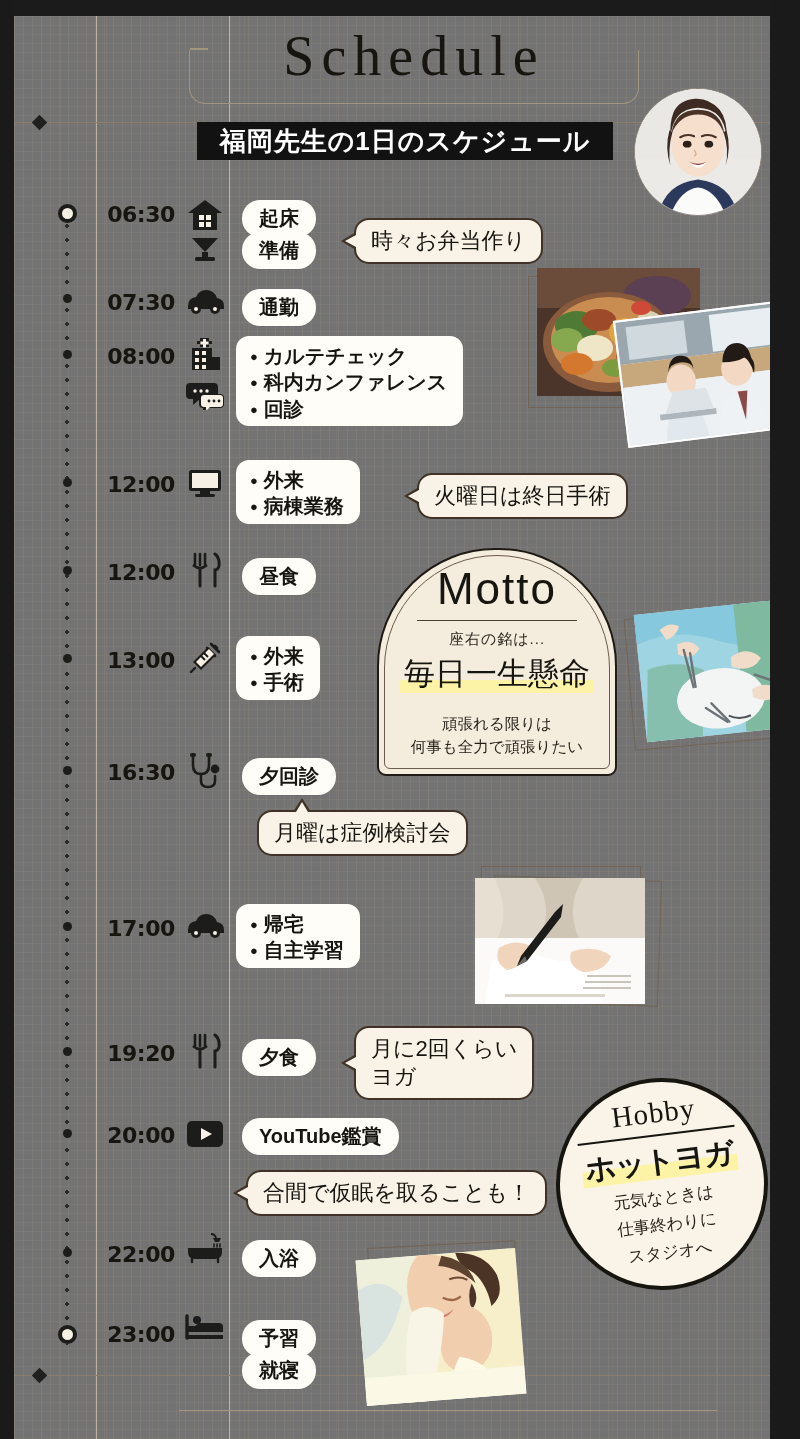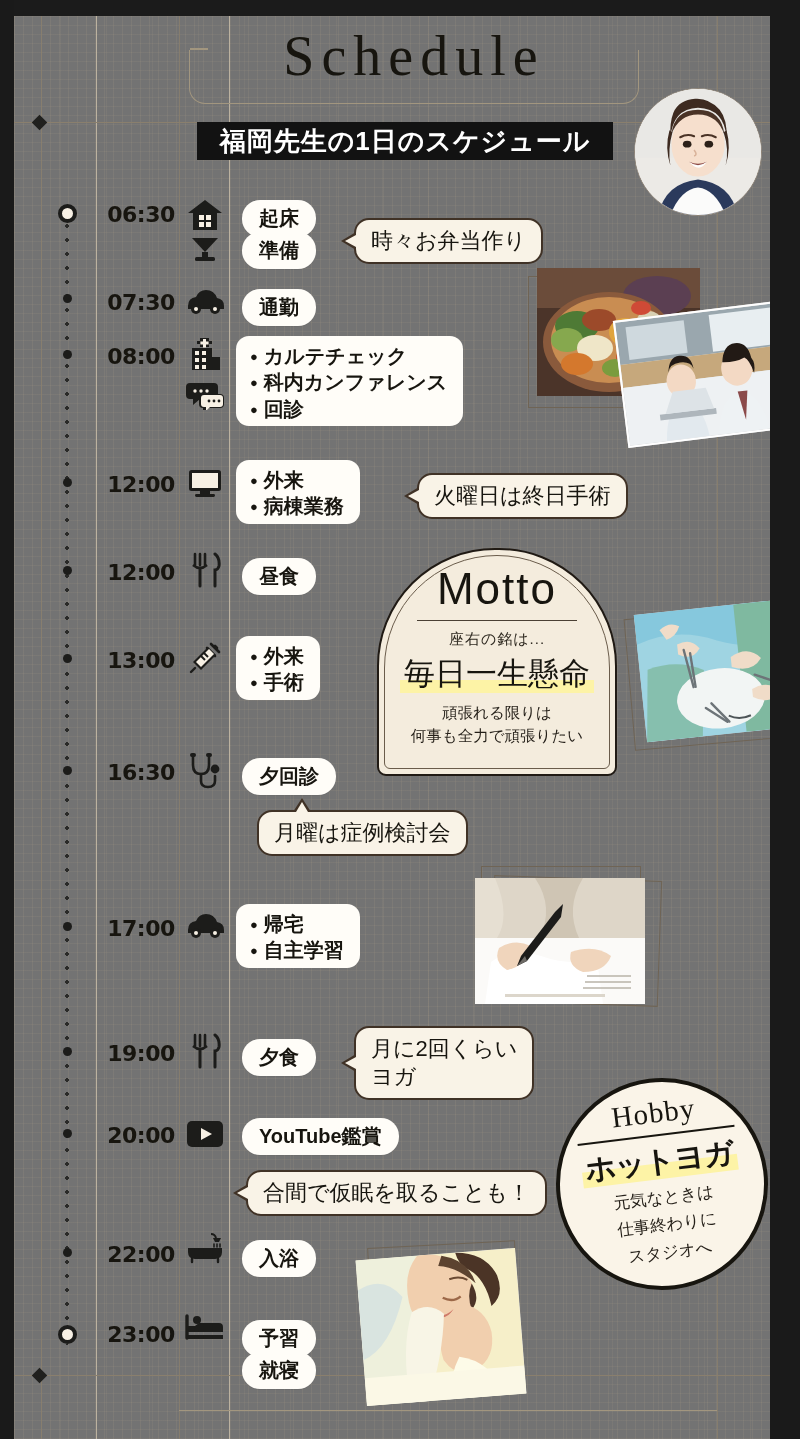--- a/index.html
+++ b/index.html
@@ -154,21 +154,21 @@
   #motto .m-rule { position:relative; width:160px; height:1.4px; background:#4a4034; margin:9px auto 0; }
   #motto .m-sub { position:relative; margin-top:9px; font-size:15px; color:#2e2920; letter-spacing:1px; }
   #motto .m-main {
     position:relative; margin-top:4px; font-size:31px; font-weight:normal;
     color:#17150f; letter-spacing:0px; display:inline-block; padding:0 4px;
   }
   #motto .m-main:before {
     content:""; position:absolute; left:0; right:0; bottom:2px; height:13px;
     background:#fdf3a6; z-index:-1;
   }
-  #motto .m-foot { position:relative; margin-top:7px; font-size:15.5px; color:#241f18; line-height:1.45; }
+  #motto .m-foot { position:relative; margin-top:18px; font-size:15.5px; color:#241f18; line-height:1.45; }
 
   
   #hobby {
     position:absolute; left:542px; top:1078px; width:212px; height:212px;
     border-radius:50%; border:4px solid #17150f; background:#faf4e8;
     z-index:19; transform:rotate(-7deg); text-align:center; overflow:hidden;
   }
   #hobby .h-title {
     margin-top:16px; font-family:"Liberation Serif","DejaVu Serif",serif;
     font-size:29px; letter-spacing:1px; color:#17150f; line-height:1;
@@ -396,21 +396,21 @@
         <circle cx="31" cy="21" r="5" fill="#1c1c1a"></circle>
         <circle cx="12" cy="21" r="2" fill="#f7f0e4"></circle>
         <circle cx="31" cy="21" r="2" fill="#f7f0e4"></circle>
       </svg>
   </div>
   <div class="card" style="left:222px; top:904px;">
     <div>帰宅</div>
     <div>自主学習</div>
   </div>
 
-  <div class="time" style="top:1041px;">19:00</div>
+  <div class="time" style="top:1041px;">19:20</div>
   <div class="icon" style="top:1033px;">
     <svg width="32" height="36" viewBox="0 0 32 36">
         <path d="M6 2 v11 M11 2 v11 M16 2 v11" stroke="#1c1c1a" stroke-width="2.6" stroke-linecap="round"></path>
         <path d="M4 13 q7 6 14 0" stroke="#1c1c1a" stroke-width="2.6" fill="none"></path>
         <path d="M11 16 v18" stroke="#1c1c1a" stroke-width="3" stroke-linecap="round"></path>
         <path d="M26 2 q5 4 4 12 q-1 4 -4 4 v16" stroke="#1c1c1a" stroke-width="3" fill="none" stroke-linecap="round"></path>
       </svg>
   </div>
   <div class="pill" style="left:228px; top:1039px;">夕食</div>
   <div class="bubble" style="left:340px; top:1026px;">

